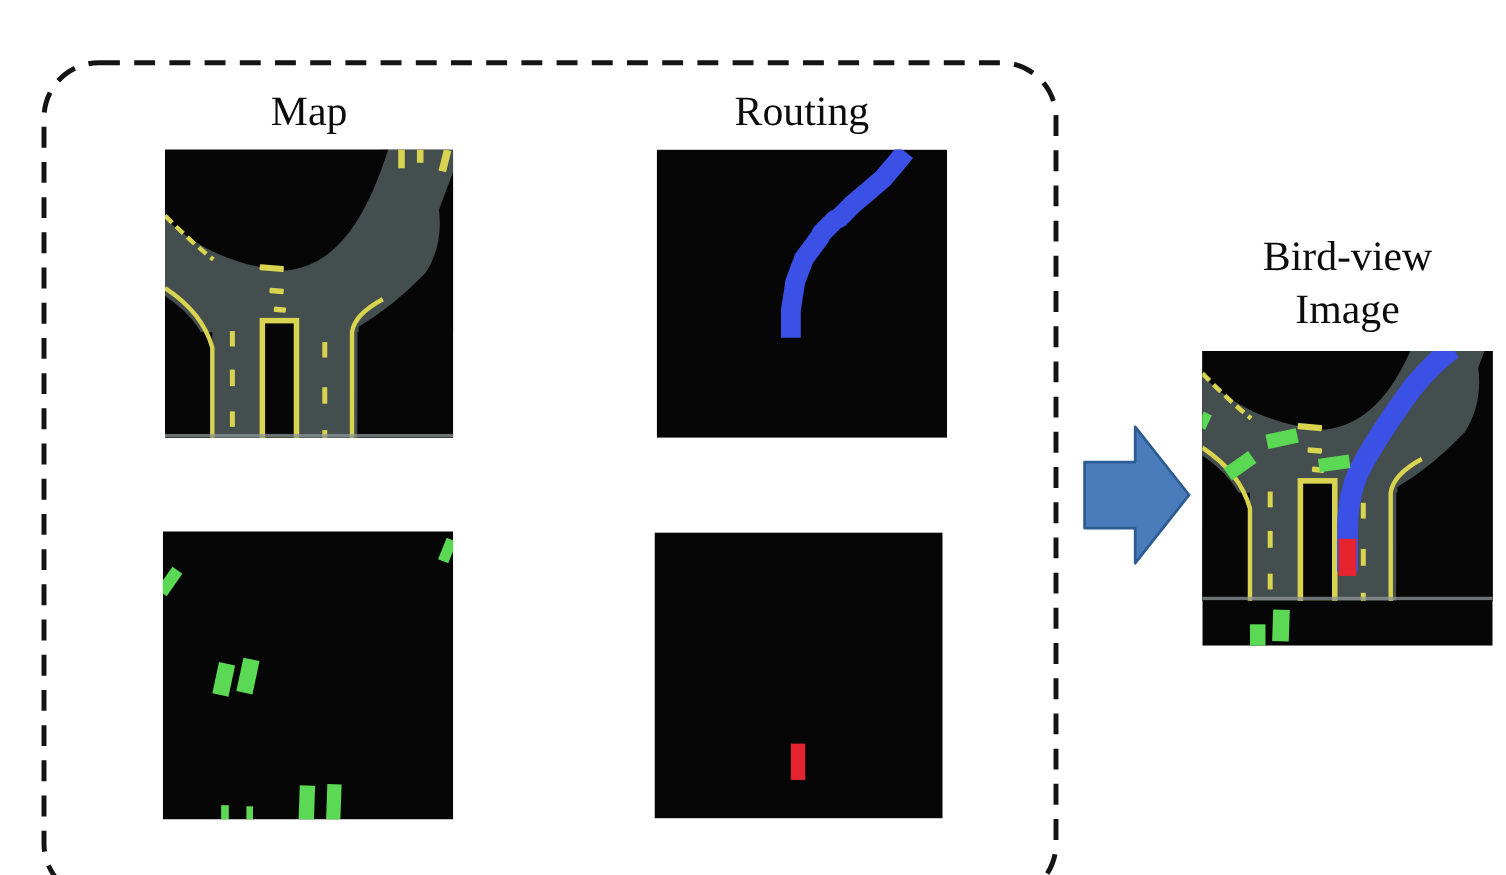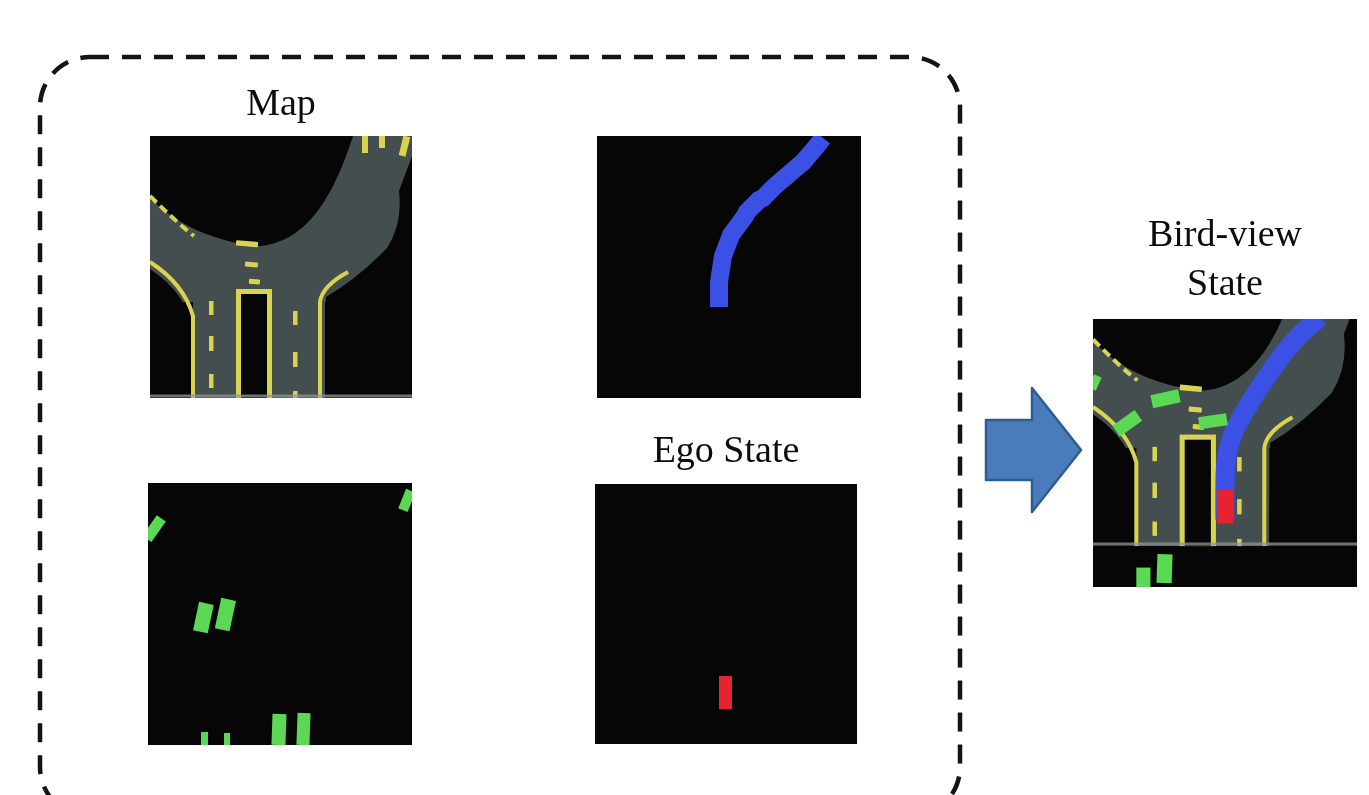--- a/index.html
+++ b/index.html
@@ -18,22 +18,22 @@
 </head>
 <body>
 
 <div class="canvas">
 
   <svg class="abs" style="left:34px;top:12px;" width="932" height="772" viewBox="0 0 932 772">
     <rect x="6" y="6" width="920" height="760" rx="50" ry="50" fill="none" stroke="#141414" stroke-width="4.5" stroke-dasharray="19 13"></rect>
   </svg>
 
   <div class="abs panel-title" style="left:150px;top:42px;width:262px;">Map</div>
-  <div class="abs panel-title" style="left:595px;top:389px;width:262px;">Ego State</div>
-  <div class="abs panel-title wrap" style="left:1125px;top:170px;width:200px;">Bird-view State</div>
+  <div class="abs panel-title" style="left:597px;top:42px;width:264px;">Routing</div>
+  <div class="abs panel-title wrap" style="left:1125px;top:170px;width:200px;">Bird-view Image</div>
 
   <svg class="abs" style="left:150px;top:97px;" width="262" height="262" viewBox="0 0 262 262">
     <defs>
       <g id="map-art">
         <rect x="0" y="0" width="262" height="262" class="blackfill"></rect>
 
         <rect x="0" y="0" width="262" height="166" class="road"></rect>
         <path class="road" d="M195,0 L258,0 L262,14 L249,52 Q253,86 237,112 Q207,142 176,160 L168,118 Q175,55 195,0 Z"></path>
         <rect x="43" y="128" width="132" height="134" class="road"></rect>
 

